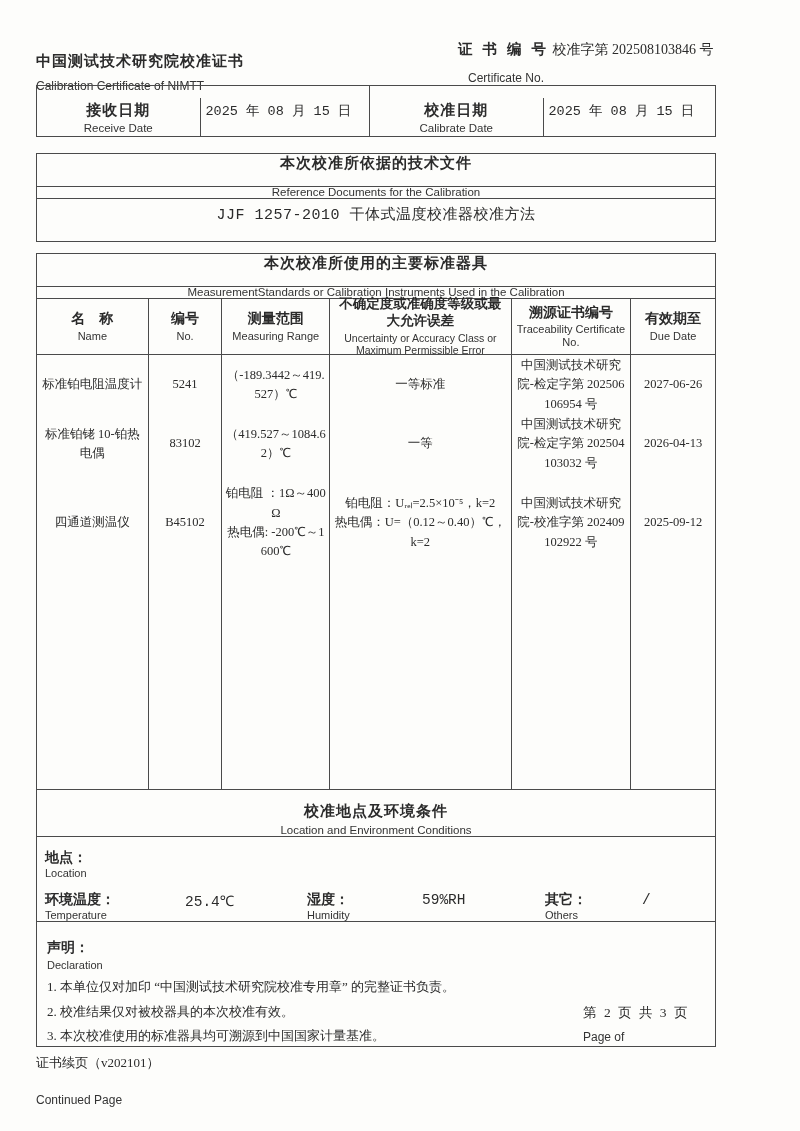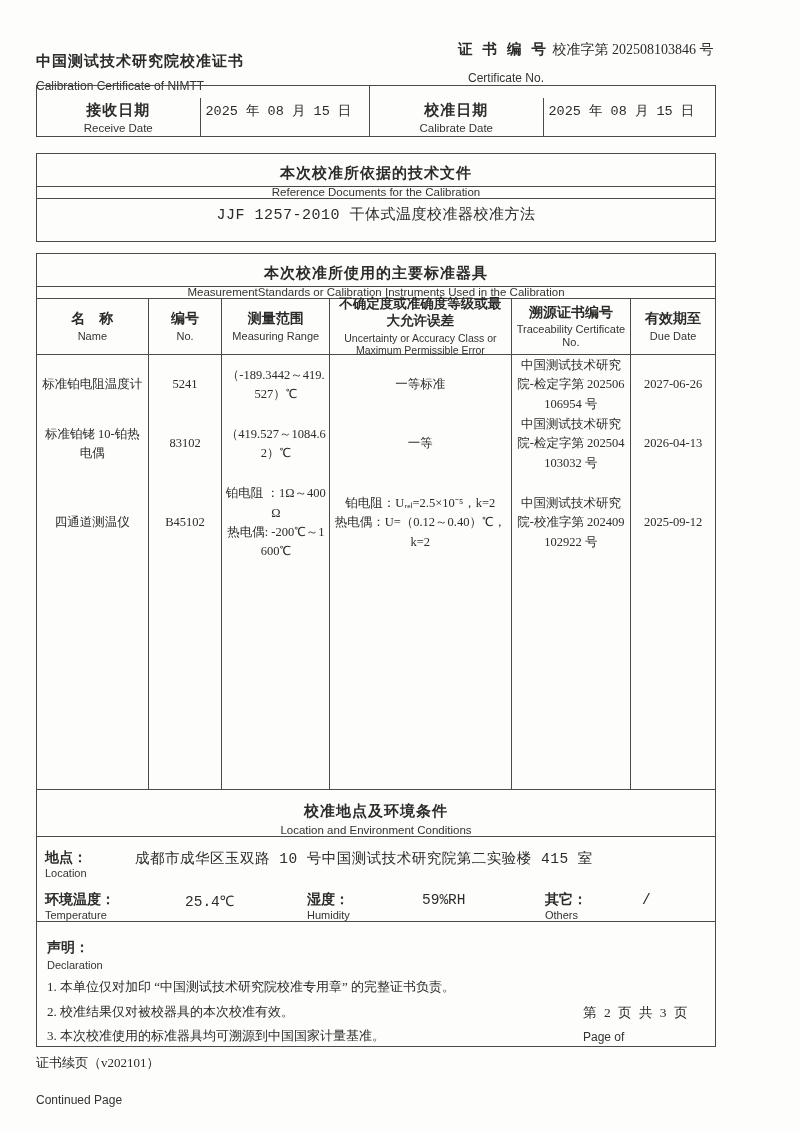--- a/index.html
+++ b/index.html
@@ -16,21 +16,21 @@
   .doc-header{position:absolute;top:40px;left:36px;width:730px;display:flex;justify-content:space-between;}
   .title-zh{font-size:15px;font-weight:bold;letter-spacing:1px;}
   .title-en{font-size:12px;margin-top:8px;color:#333;}
   .certno-block{margin-left:0;width:308px;}
   .certno-line{font-size:14px;white-space:nowrap;}
   .certno-label-zh{font-weight:bold;letter-spacing:3px;font-size:14.5px;}
   .certno-en{font-size:12px;margin-top:12px;padding-left:10px;color:#333;}
 
   
   .box{position:absolute;left:36px;width:680px;border:1.5px solid #4a4a4a;box-sizing:border-box;background:transparent;}
-  .sec-head{display:flex;flex-direction:column;align-items:center;justify-content:flex-end;text-align:center;}
+  .sec-head{display:flex;flex-direction:column;align-items:center;justify-content:space-between;text-align:center;}
   .sec-head .zh{font-size:15px;font-weight:bold;letter-spacing:1px;}
   .sec-head .en{font-size:11.5px;margin-top:3px;color:#333;}
 
   
   .date-table{top:85px;height:52px;display:grid;grid-template-columns:164fr 170fr 174fr 172fr;}
   .date-table .cell{border-right:1px solid #4a4a4a;display:flex;flex-direction:column;align-items:center;justify-content:center;}
   .date-table .cell.nr{border-right:none;}
   .date-table .lab-zh{font-size:15px;font-weight:bold;letter-spacing:1px;}
   .date-table .lab-en{font-size:11.5px;margin-top:2px;color:#333;}
   .date-table .val{align-items:flex-start;justify-content:center;padding-left:5px;font-size:13.5px;}
@@ -189,21 +189,20 @@
   <div class="loc-sec-head sec-head sans">
     <div class="zh">校准地点及环境条件</div>
     <div class="en">Location and Environment Conditions</div>
   </div>
   <div class="loc-env">
     <div class="loc-row">
       <div class="lab-stack sans">
         <div class="zh">地点：</div>
         <div class="en">Location</div>
       </div>
-      <div class="loc-value serif">成都市成华区玉双路 10 号中国测试技术研究院第二实验楼 415 室</div>
     </div>
     <div class="env-row">
       <div class="env-g g1">
         <div class="lab-stack sans">
           <div class="zh">环境温度：</div>
           <div class="en">Temperature</div>
         </div>
         <div class="val serif">25.4℃</div>
       </div>
       <div class="env-g g2">

